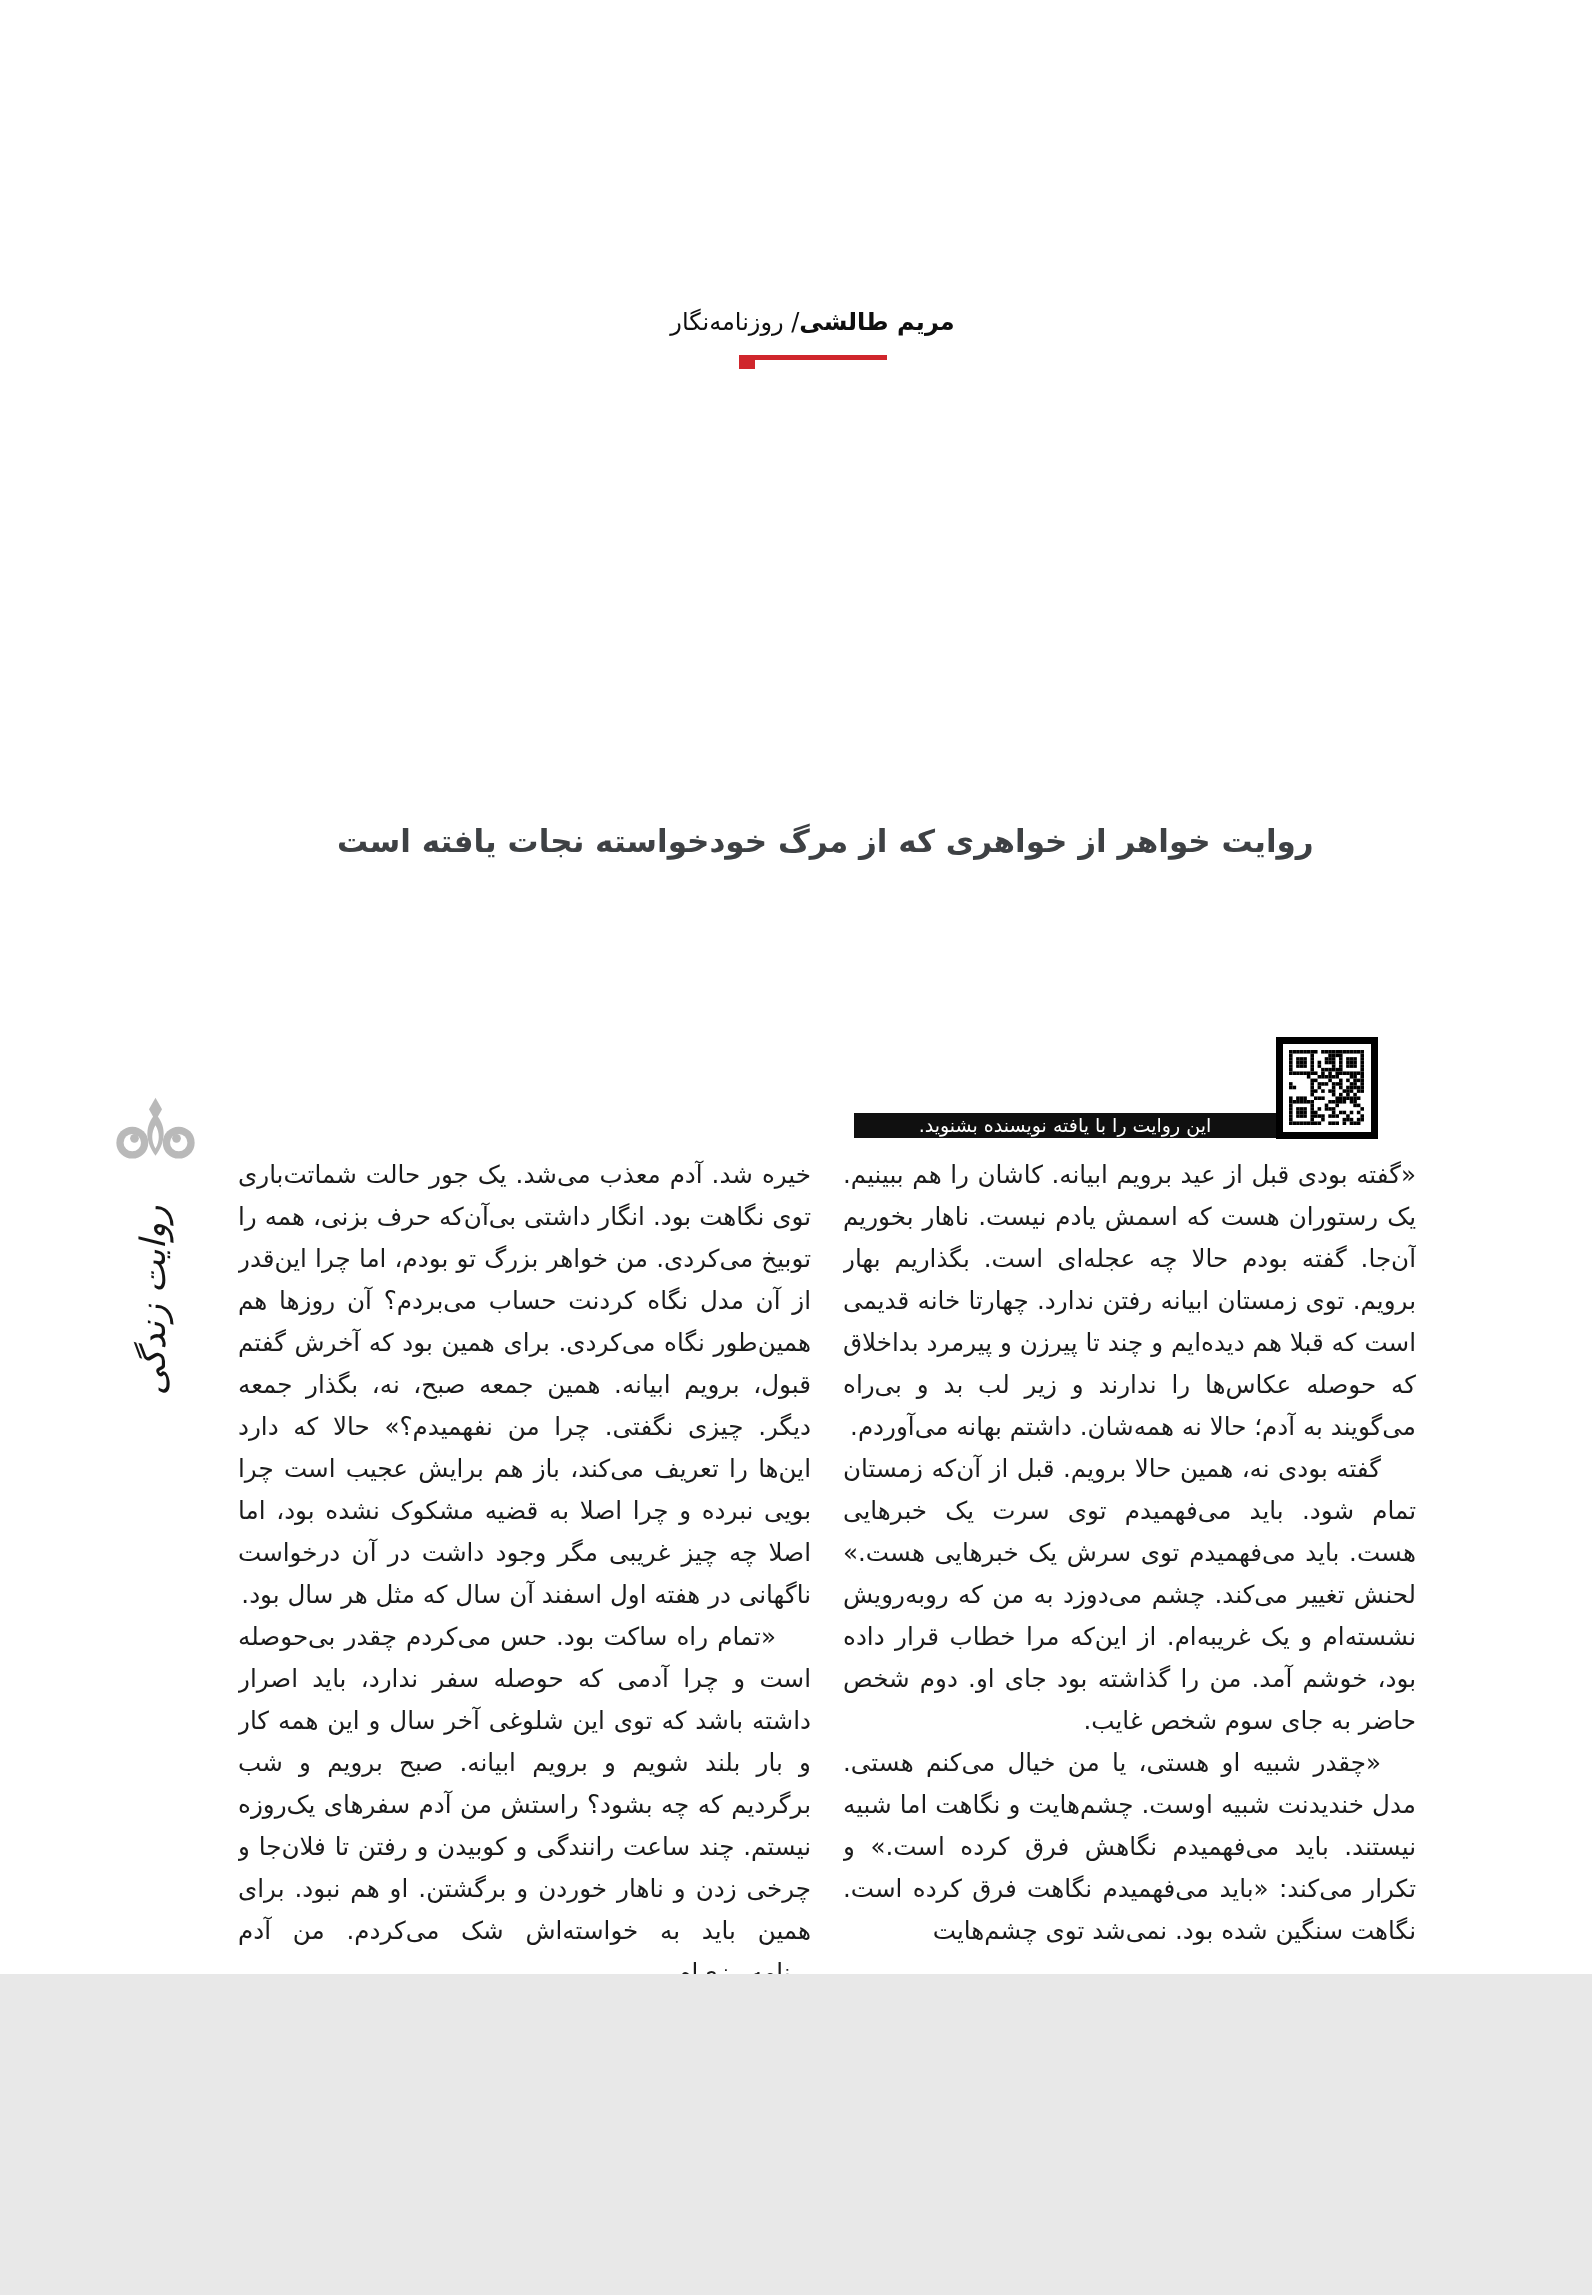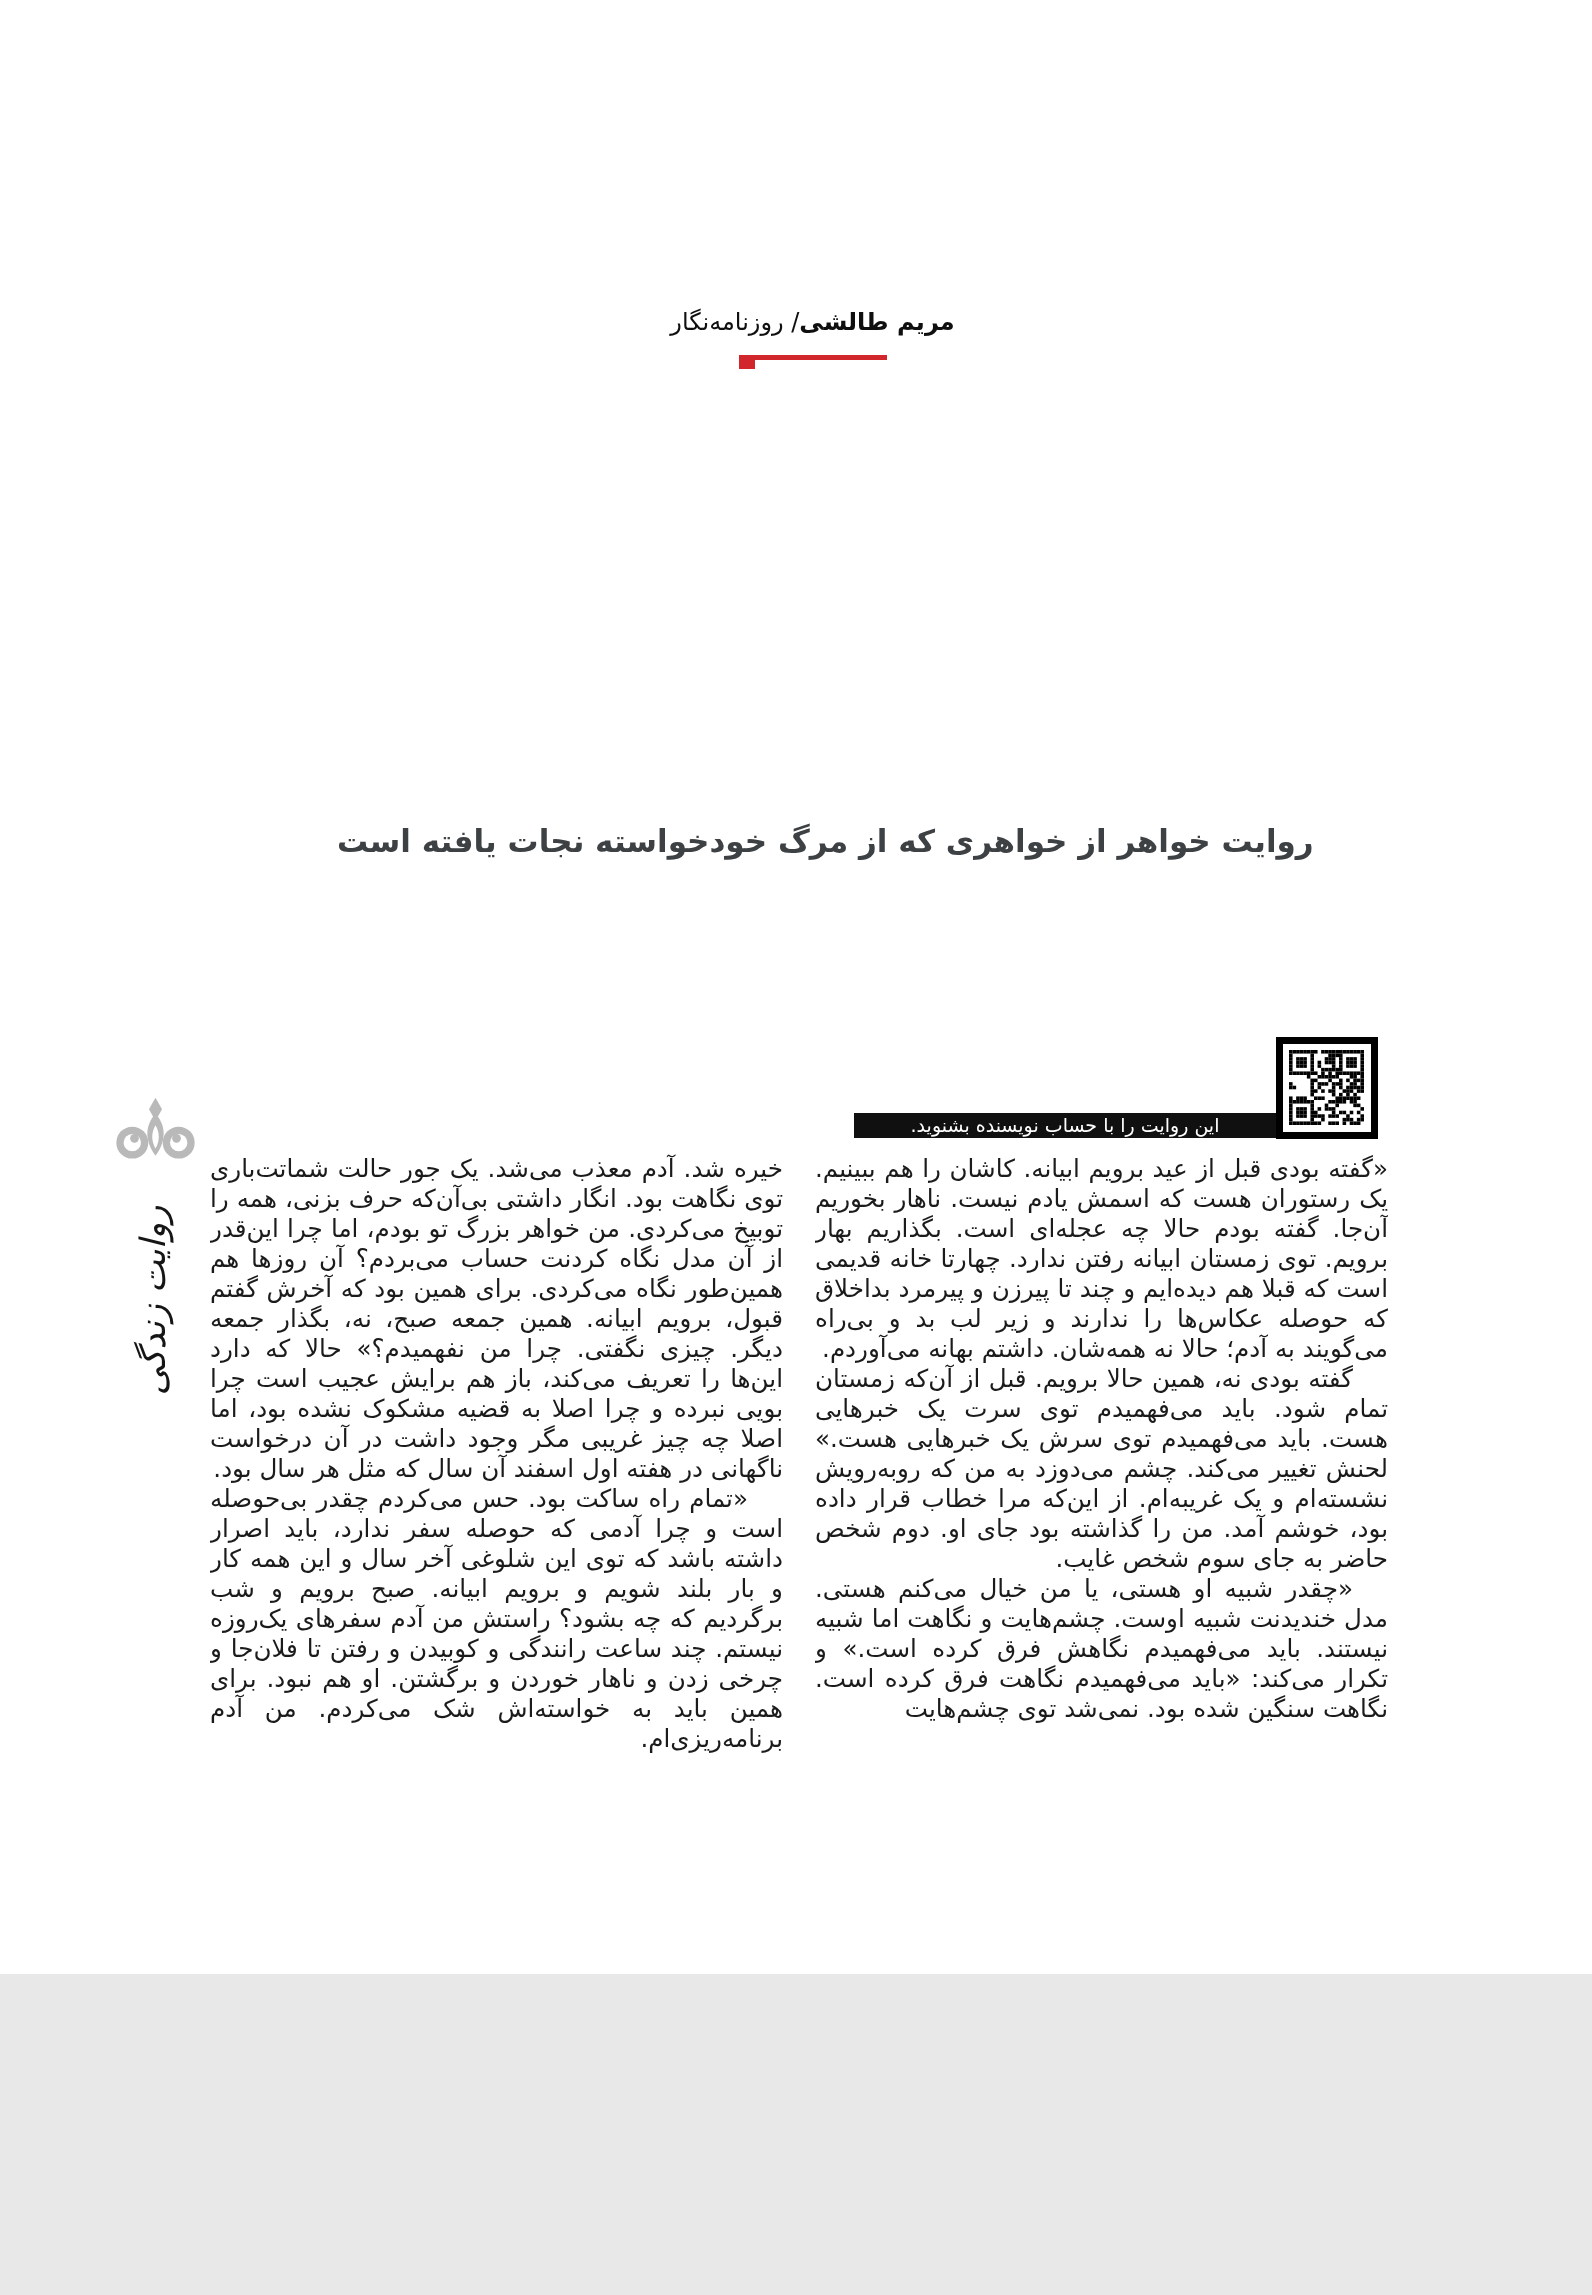--- a/index.html
+++ b/index.html
@@ -39,22 +39,23 @@
   }
   .qr{
     position:absolute;left:1277px;top:1037px;
     width:75px;height:75px;
     border:7.1px solid #000;background:#fff;padding:6.3px;
   }
   .qr svg{display:block;width:75px;height:75px;fill:#000;}
   
   .col{
     position:absolute;top:1154px;width:573px;height:904px;overflow:hidden;
-    font-size:24.6px;line-height:30px;color:#1b1b1b;
+    font-size:24.6px;line-height:42px;color:#1b1b1b;
     text-align:justify;
+    margin-left:28px;
   }
   .col-right{left:816px;}
   .col-left{left:211px;}
   .col p{margin:0;}
   .col p.indent{text-indent:35px;}
   
   .side-ornament{position:absolute;left:113px;top:1093px;width:87px;height:79px;}
   .side-label{
     position:absolute;left:-4px;top:1272px;width:317px;height:57px;
     transform:rotate(-90deg);transform-origin:center;
@@ -323,21 +324,21 @@
         <rect x="49.5" y="90" width="4.5" height="4.5"></rect>
         <rect x="54" y="90" width="4.5" height="4.5"></rect>
         <rect x="58.5" y="90" width="4.5" height="4.5"></rect>
         <rect x="67.5" y="90" width="4.5" height="4.5"></rect>
         <rect x="76.5" y="90" width="4.5" height="4.5"></rect>
         <rect x="81" y="90" width="4.5" height="4.5"></rect>
         <rect x="85.5" y="90" width="4.5" height="4.5"></rect>
       </svg>
   </div>
   <div class="audio-bar">
-    <span>این روایت را با حساب نویسنده بشنوید.</span>
+    <span>این روایت را با یافته نویسنده بشنوید.</span>
   </div>
 
   <div class="col col-right">
     <p>«گفته بودی قبل از عید برویم ابیانه. کاشان را هم ببینیم. یک رستوران هست که اسمش یادم نیست. ناهار بخوریم آن‌جا. گفته بودم حالا چه عجله‌ای است. بگذاریم بهار برویم. توی زمستان ابیانه رفتن ندارد. چهارتا خانه قدیمی است که قبلا هم دیده‌ایم و چند تا پیرزن و پیرمرد بداخلاق که حوصله عکاس‌ها را ندارند و زیر لب بد و بی‌راه می‌گویند به آدم؛ حالا نه همه‌شان. داشتم بهانه می‌آوردم.</p>
     <p class="indent">گفته بودی نه، همین حالا برویم. قبل از آن‌که زمستان تمام شود. باید می‌فهمیدم توی سرت یک خبرهایی هست. باید می‌فهمیدم توی سرش یک خبرهایی هست.» لحنش تغییر می‌کند. چشم می‌دوزد به من که روبه‌رویش نشسته‌ام و یک غریبه‌ام. از این‌که مرا خطاب قرار داده بود، خوشم آمد. من را گذاشته بود جای او. دوم شخص حاضر به جای سوم شخص غایب.</p>
     <p class="indent">«چقدر شبیه او هستی، یا من خیال می‌کنم هستی. مدل خندیدنت شبیه اوست. چشم‌هایت و نگاهت اما شبیه نیستند. باید می‌فهمیدم نگاهش فرق کرده است.» و تکرار می‌کند: «باید می‌فهمیدم نگاهت فرق کرده است. نگاهت سنگین شده بود. نمی‌شد توی چشم‌هایت</p>
   </div>
 
   <div class="col col-left">
     <p>خیره شد. آدم معذب می‌شد. یک جور حالت شماتت‌باری توی نگاهت بود. انگار داشتی بی‌آن‌که حرف بزنی، همه را توبیخ می‌کردی. من خواهر بزرگ تو بودم، اما چرا این‌قدر از آن مدل نگاه کردنت حساب می‌بردم؟ آن روزها هم همین‌طور نگاه می‌کردی. برای همین بود که آخرش گفتم قبول، برویم ابیانه. همین جمعه صبح، نه، بگذار جمعه دیگر. چیزی نگفتی. چرا من نفهمیدم؟» حالا که دارد این‌ها را تعریف می‌کند، باز هم برایش عجیب است چرا بویی نبرده و چرا اصلا به قضیه مشکوک نشده بود، اما اصلا چه چیز غریبی مگر وجود داشت در آن درخواست ناگهانی در هفته اول اسفند آن سال که مثل هر سال بود.</p>

